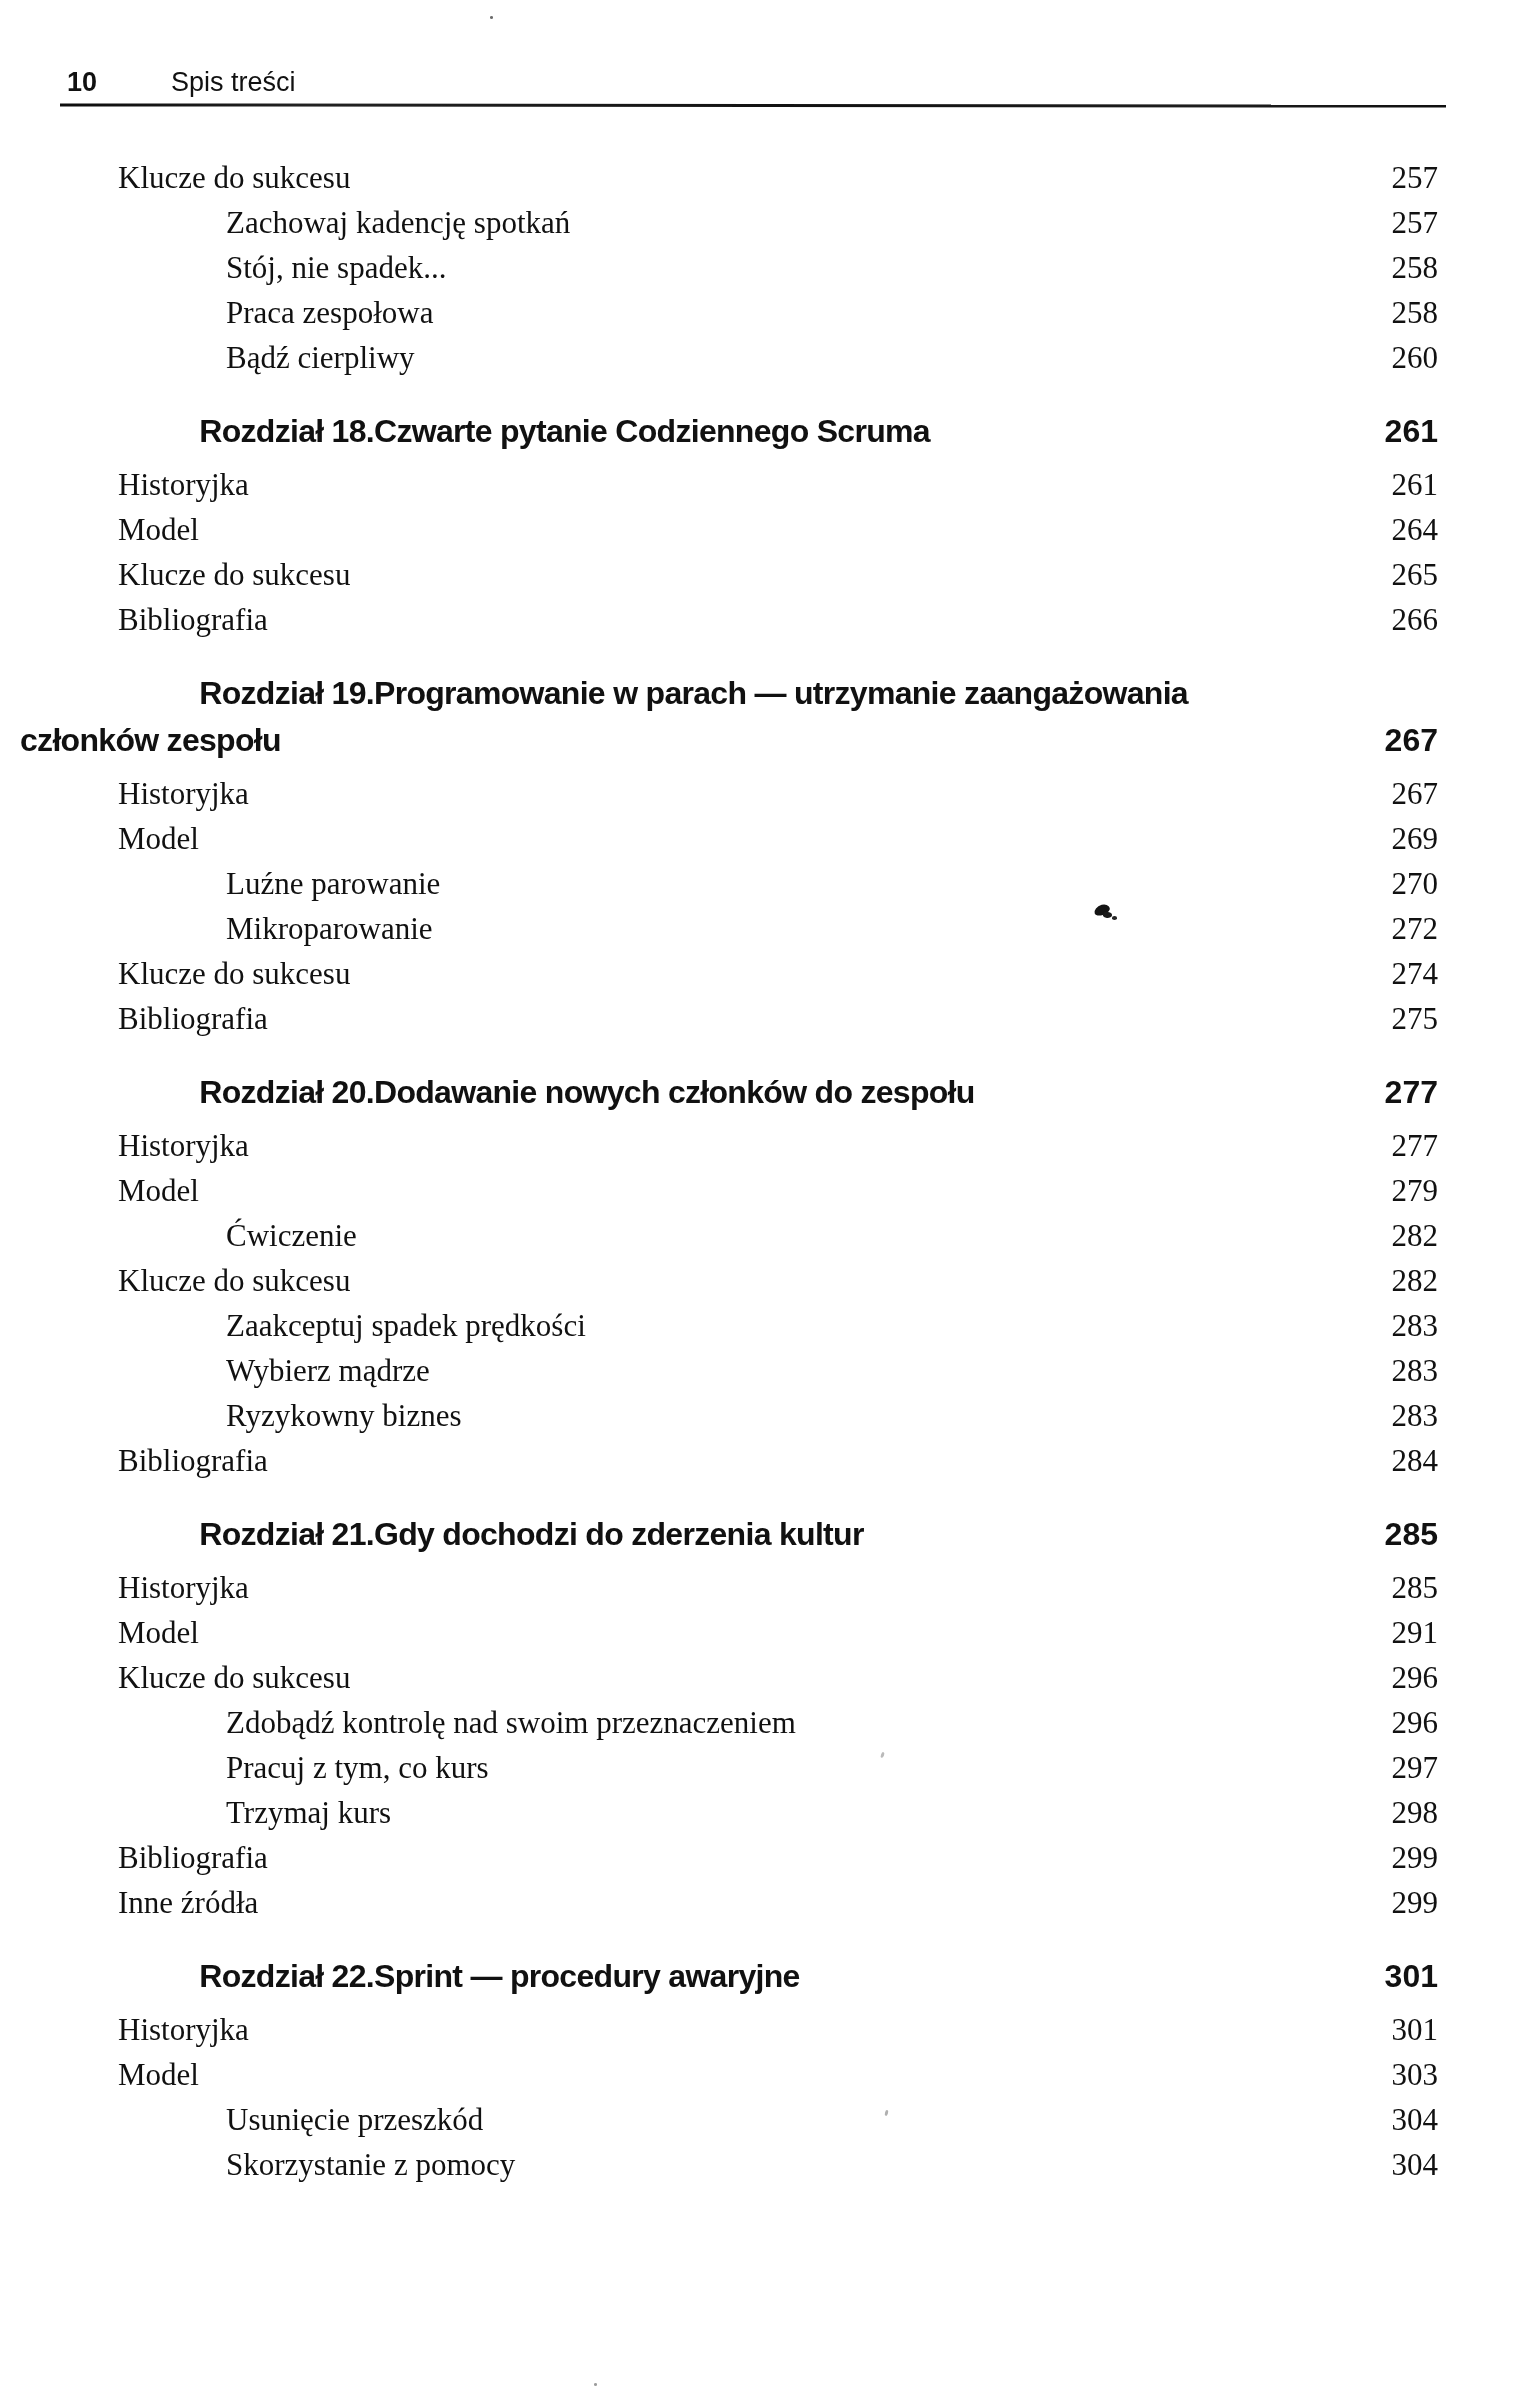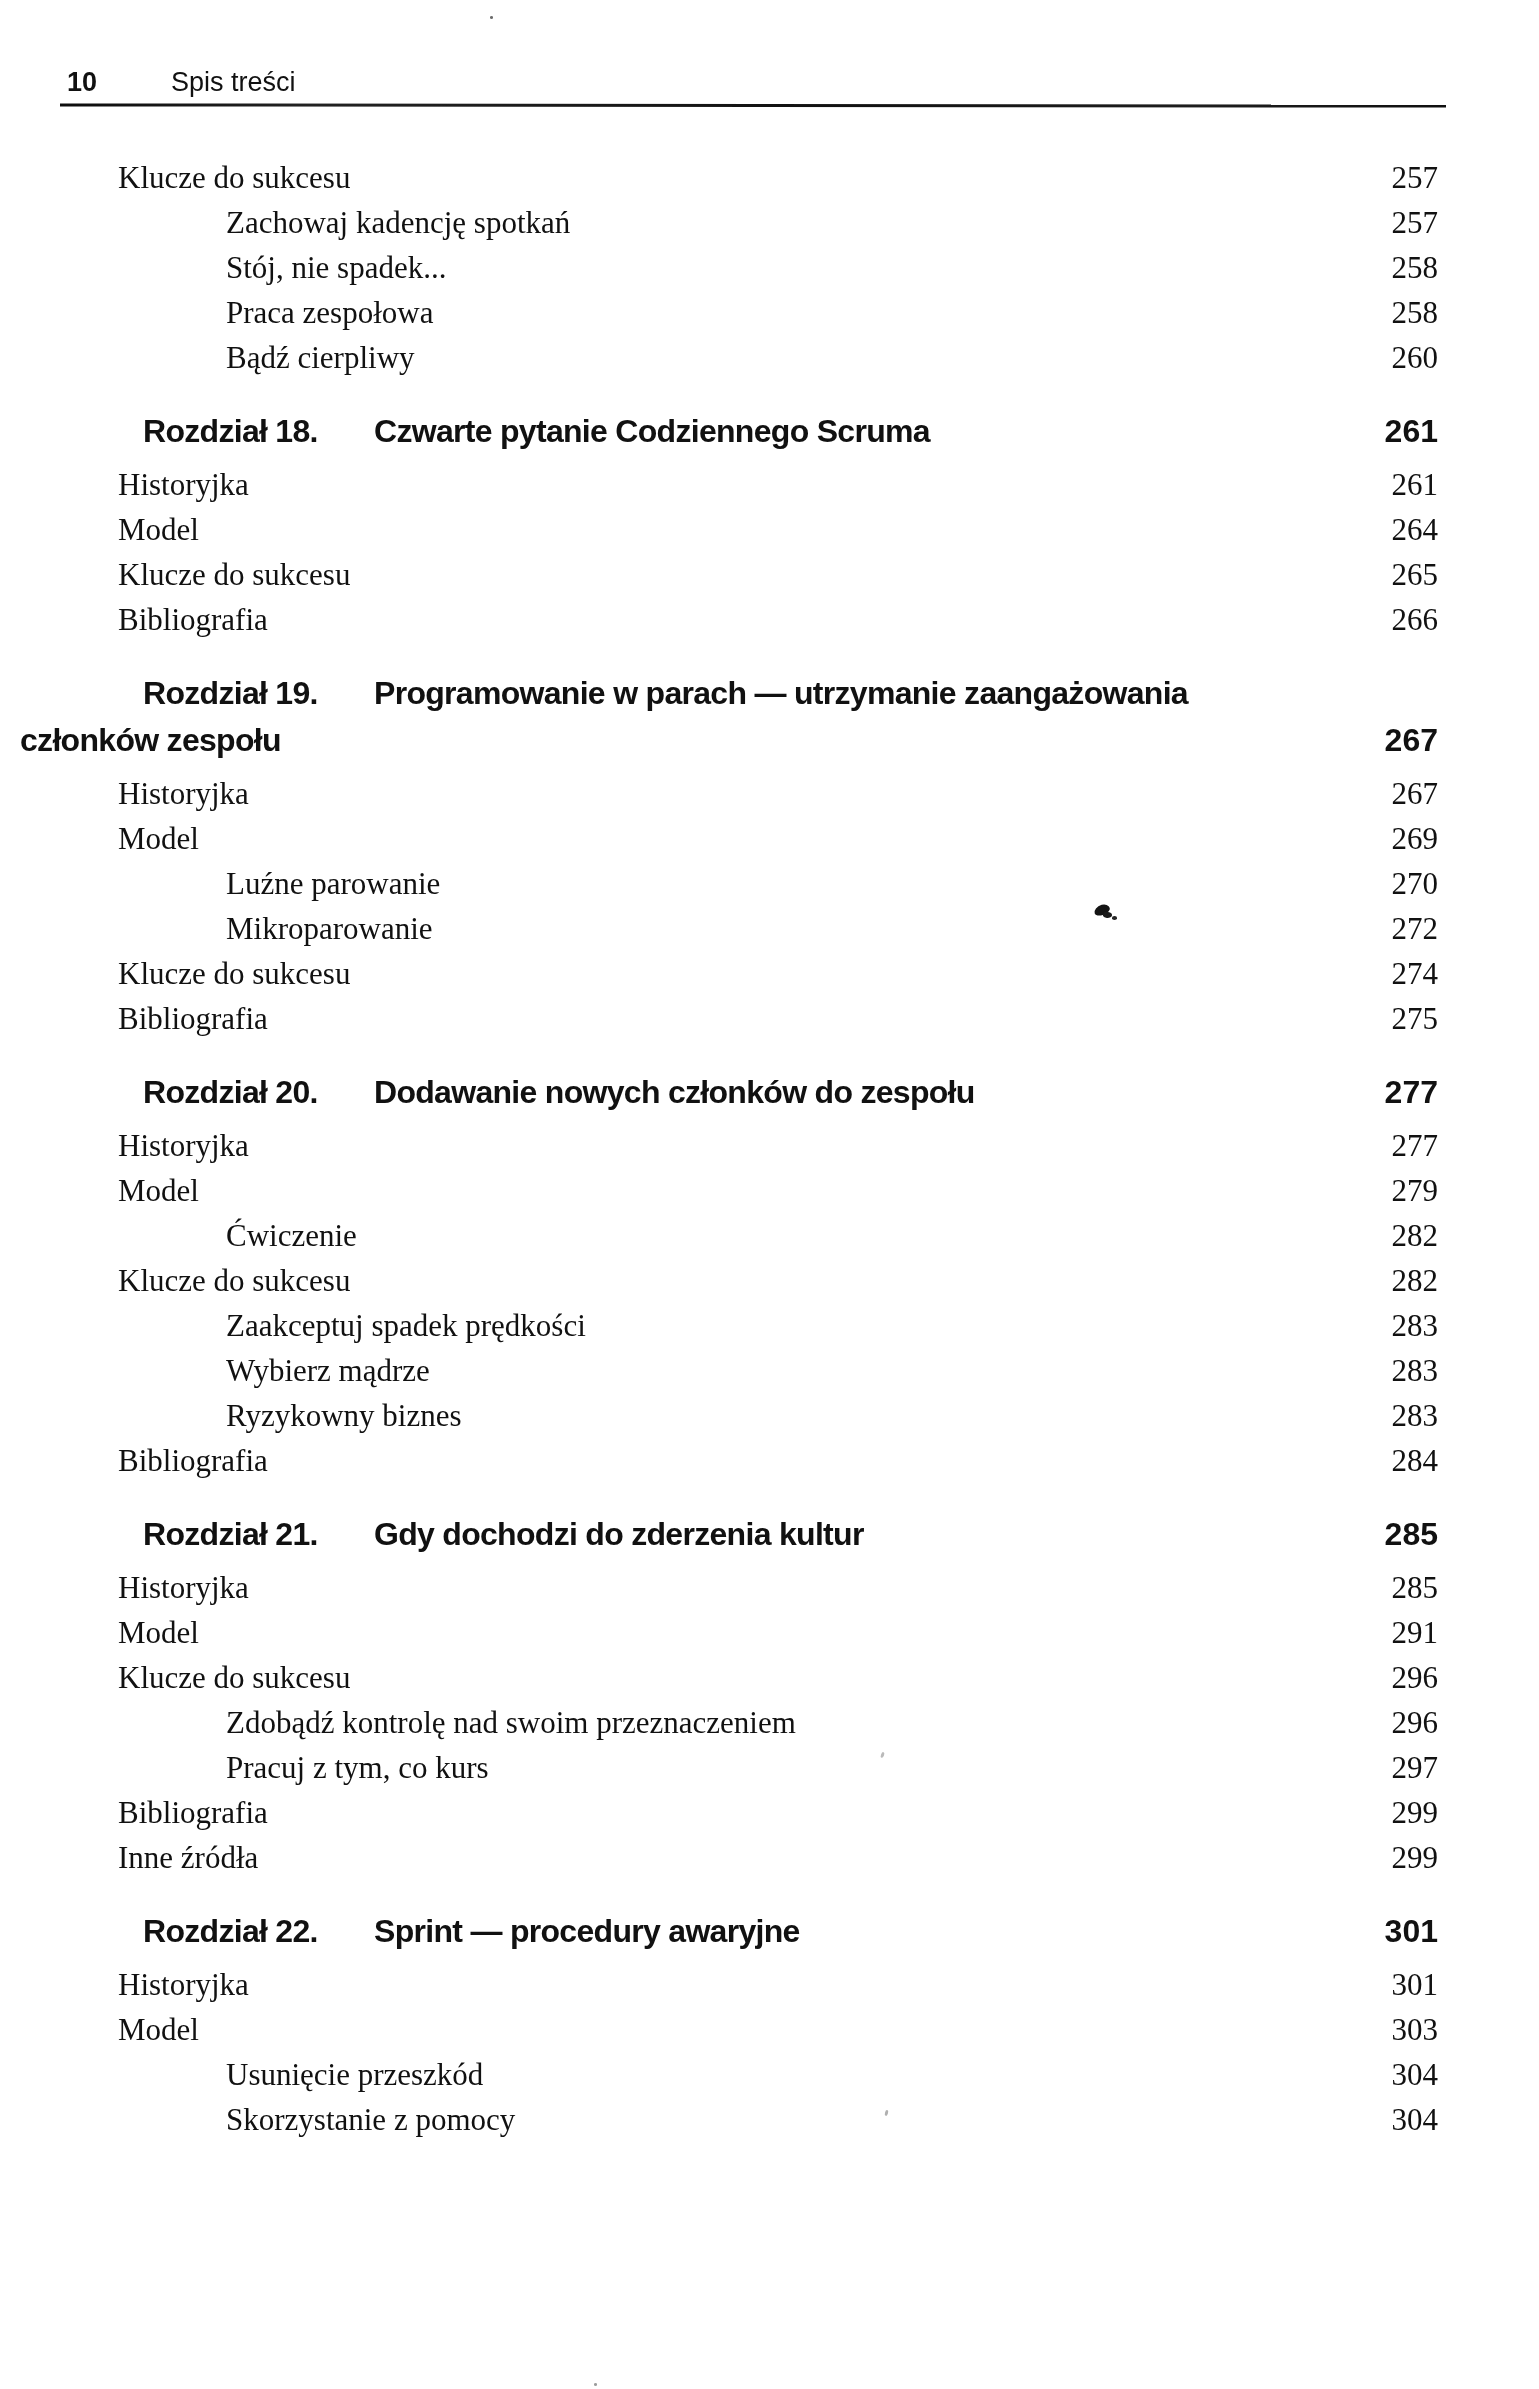--- a/index.html
+++ b/index.html
@@ -3,20 +3,21 @@
 <meta charset="utf-8">
 <style>
   html, body { margin:0; padding:0; background:#ffffff; }
   .page {
     position:relative;
     width:1539px; height:2389px;
     background:#ffffff;
     color:#111111;
     font-family:"Liberation Serif", serif;
     overflow:hidden;
+    text-align:right;
   }
   
   .hdr-num {
     position:absolute; left:67px; top:69px;
     font-family:"Liberation Sans", sans-serif;
     font-weight:700; font-size:27px; line-height:1;
     letter-spacing:0px;
   }
   .hdr-title {
     position:absolute; left:171px; top:69px;
@@ -192,20 +193,24 @@
   </div>
       <div class="row">
     <span class="label level-2">Zdobądź kontrolę nad swoim przeznaczeniem</span>
     <span class="pagenum">296</span>
   </div>
       <div class="row">
     <span class="label level-2">Pracuj z tym, co kurs</span>
     <span class="pagenum">297</span>
   </div>
       <div class="row">
+    <span class="label level-2">Trzymaj kurs</span>
+    <span class="pagenum">298</span>
+  </div>
+      <div class="row">
     <span class="label level-1">Bibliografia</span>
     <span class="pagenum">299</span>
   </div>
       <div class="row">
     <span class="label level-1">Inne źródła</span>
     <span class="pagenum">299</span>
   </div>
       <div class="chapter"><div class="chline"><span class="chnum">Rozdział 22.</span><span class="chtitle">Sprint — procedury awaryjne</span><span class="chpage">301</span></div></div>
       <div class="row">
     <span class="label level-1">Historyjka</span>

